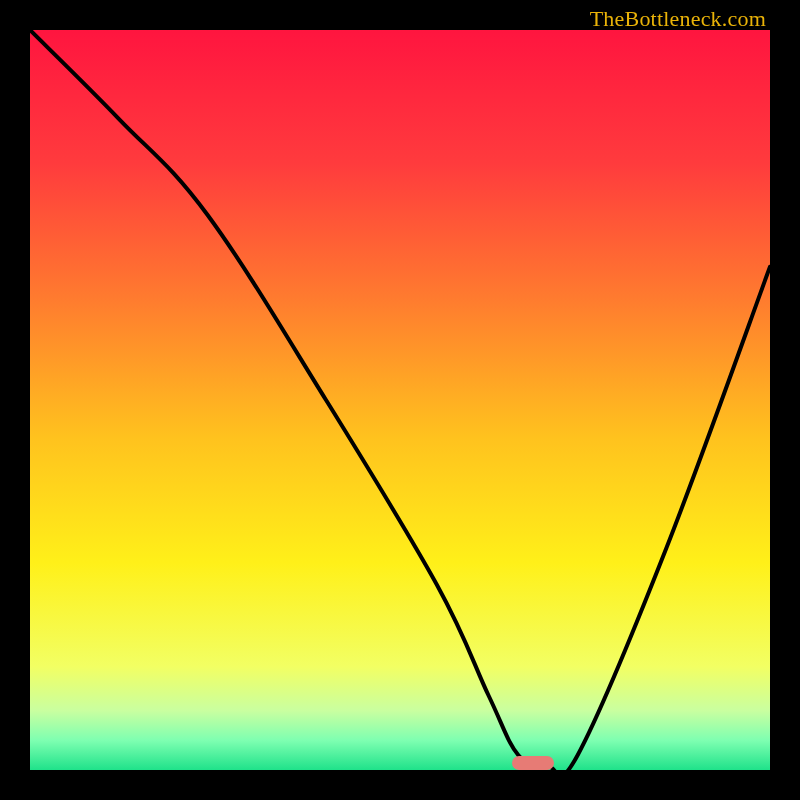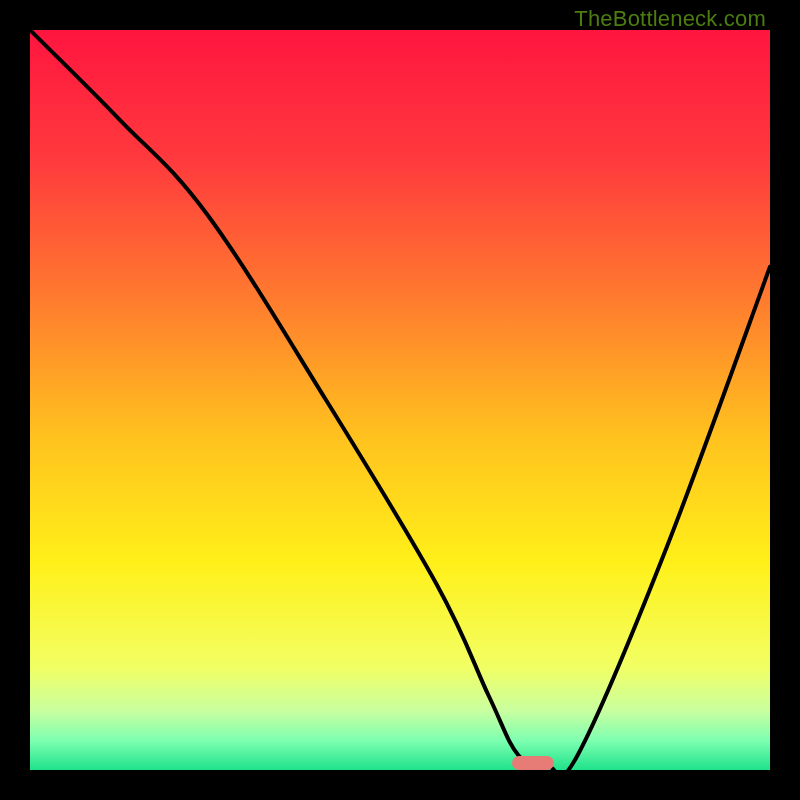--- a/index.html
+++ b/index.html
@@ -30,24 +30,24 @@
     position: absolute;
     left: 0;
     top: 0;
     width: 100%;
     height: 100%;
   }
   .watermark {
     position: absolute;
     top: 6px;
     right: 34px;
-    font-family: Liberation Sans, sans-serif;
+    font-family: Liberation Serif, serif;
     font-size: 22px;
     font-weight: 500;
-    color: #4d7c0f;
+    color: #eab308;
     letter-spacing: 0.2px;
     text-align: center;
   }
   svg.curve {
     position: absolute;
     left: 0;
     top: 0;
   }
   .marker {
     position: absolute;

